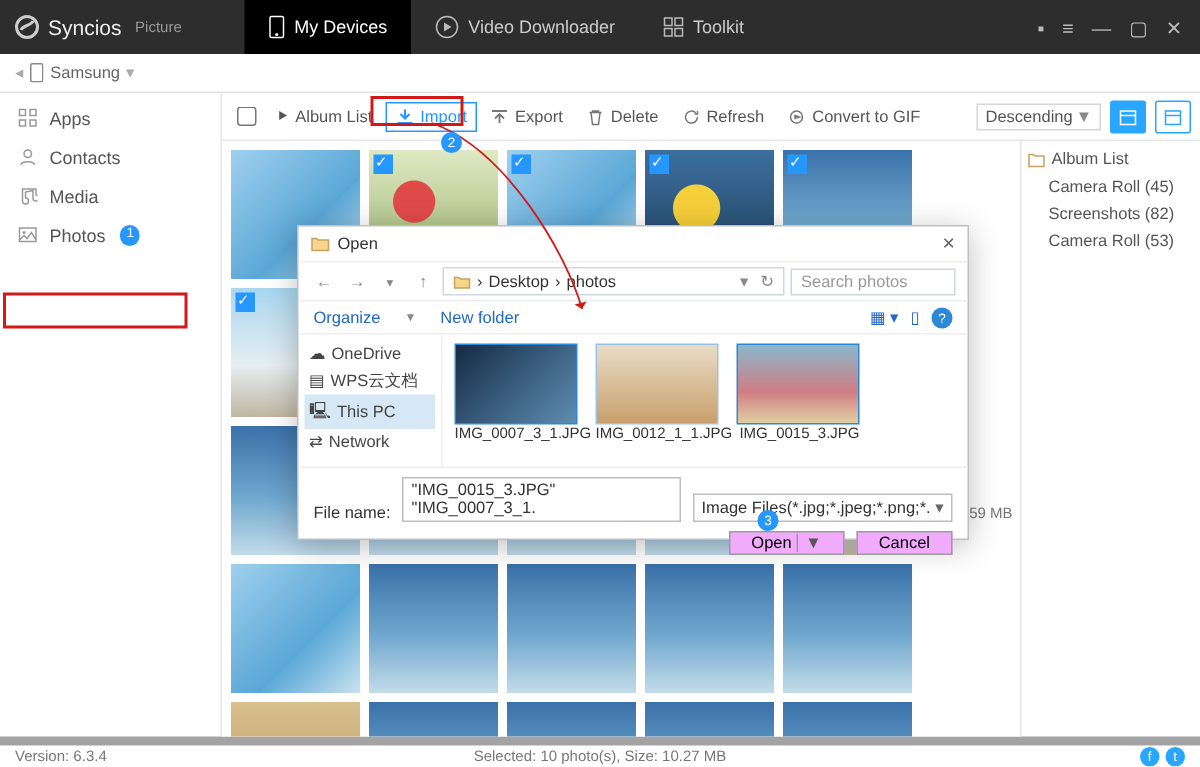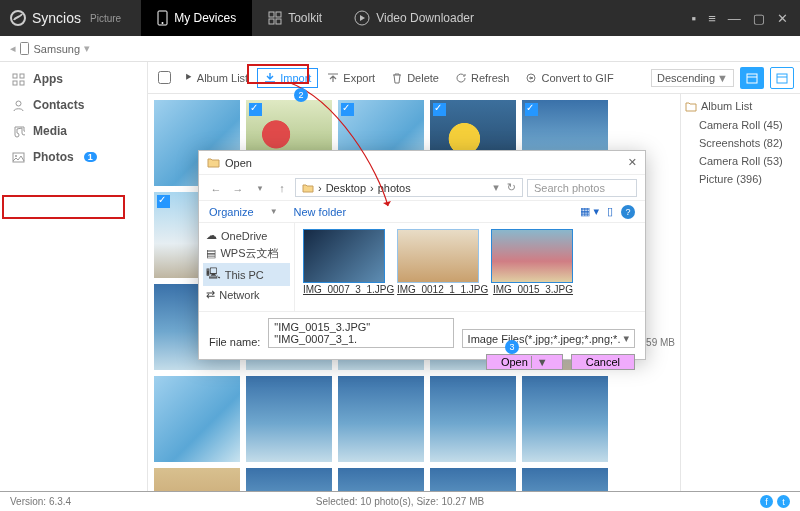--- a/index.html
+++ b/index.html
@@ -1,50 +1,50 @@
 <!DOCTYPE html>
 <html><head>
 <meta charset="utf-8">
 <style>
   * { box-sizing: border-box; margin: 0; padding: 0; font-family: "Segoe UI", Arial, sans-serif; }
   body { width: 800px; height: 511px; background: #fff; overflow: hidden; position: relative; }
   .titlebar { height: 36px; background: #2d2d2d; color: #ccc; display: flex; align-items: center; }
   .logo { display: flex; align-items: center; gap: 6px; margin-left: 10px; font-size: 14px; color: #eee; }
   .logo .sub { font-size: 10px; color: #999; margin-left: 3px; }
-  .topnav { display: flex; margin-left: 20px; gap: 0; }
+  .topnav { display: flex; margin-left: 42px; gap: 0; }
   .topnav .item { display: flex; align-items: center; gap: 6px; padding: 0 16px; height: 36px; font-size: 12px; color: #ccc; cursor: pointer; }
   .topnav .item.active { background: #000; color: #fff; }
   .wincontrols { margin-left: auto; display: flex; gap: 12px; margin-right: 12px; color: #bbb; font-size: 13px; }
   .wincontrols span { cursor: pointer; }
   .crumb { height: 26px; border-bottom: 1px solid #e2e2e2; display: flex; align-items: center; font-size: 11px; color: #666; padding-left: 10px; }
   .crumb svg { margin-right: 5px; }
   .mainrow { display: flex; height: calc(100% - 36px - 26px - 20px); }
   .sidebar { width: 148px; border-right: 1px solid #e6e6e6; padding-top: 4px; }
-  .sidebar .sitem { display: flex; align-items: center; gap: 8px; font-size: 12px; color: #555; padding: 6px 12px; cursor: pointer; font-weight: bold; }
+  .sidebar .sitem { display: flex; gap: 8px; font-size: 12px; color: #555; padding: 6px 12px; cursor: pointer; }
   .sidebar .sitem .badge { background: #2597ff; color: #fff; border-radius: 8px; font-size: 9px; padding: 0 4px; margin-left: 2px;}
   .content { flex: 1; display: flex; flex-direction: column; min-width: 0; position: relative; }
   .toolbar { height: 32px; border-bottom: 1px solid #e6e6e6; display: flex; align-items: center; gap: 2px; font-size: 11px; color: #555; padding: 0 6px; }
   .toolbar .btn { display: flex; align-items: center; gap: 4px; padding: 3px 6px; cursor: pointer; border: 1px solid transparent; }
   .toolbar .import { color: #2597ff; border: 1px solid #2597ff; }
   .toolbar .right { margin-left: auto; display: flex; align-items: center; gap: 6px;}
   .toolbar .sortbox { border: 1px solid #d6d6d6; padding: 2px 5px; font-size: 11px; display: flex; align-items: center; gap: 2px;}
   .toolbar .viewbtn { background:#29a6ff; color:#fff; width:24px; height:22px; display:flex; align-items:center; justify-content:center; border-radius:2px; }
   .grid { flex: 1; overflow: hidden; padding: 6px; display: flex; flex-wrap: wrap; gap: 6px; align-content: flex-start; background:#fff;}
   .thumb { width: 86px; height: 86px; background: linear-gradient(135deg,#9fd0ee,#5aa7d6 60%,#c9e3ef); position: relative; }
   .thumb .chk { position:absolute; top:3px; left:3px; width:13px; height:13px; background:#2597ff; }
   .thumb .chk::after { content:"✓"; color:#fff; font-size:10px; position:absolute; top:-1px; left:1px;}
   .thumb.flower { background: radial-gradient(circle at 35% 40%, #e04a4a 0 18%, transparent 19%), linear-gradient(#dfe9c3,#96b06a); }
   .thumb.city { background: linear-gradient(#a9d6ef,#e6eef2 60%, #bfb6a1); }
   .thumb.toy { background: radial-gradient(circle at 40% 45%, #f5cf3a 0 22%, transparent 23%), linear-gradient(#3c6f9c,#1f3e5c); }
   .thumb.sky { background: linear-gradient(#3a71a9,#6fa7ce 55%,#c3dce9); }
   .thumb.sand { background: linear-gradient(#d8c08f,#b98e57); }
   .rightpane { width: 120px; border-left: 1px solid #e6e6e6; padding: 6px 4px; font-size: 11px; color:#555;}
   .rightpane .head { display:flex; align-items:center; gap:4px; margin-bottom:4px;}
   .rightpane .alb { padding: 3px 0 3px 14px; cursor:pointer; color:#555;}
-  .statusbar { height: 20px; border-top: 1px solid #a3a3a3; font-size: 10px; color:#777; display:flex; align-items:center; padding: 0 10px;}
+  .statusbar { height: 20px; border-top: 6px solid #a3a3a3; font-size: 10px; color:#777; display:flex; align-items:center; padding: 0 10px;}
   .statusbar .center { position:absolute; left:50%; transform:translateX(-50%);}
   .statusbar .social { margin-left:auto; display:flex; gap:4px;}
   .statusbar .social span{ width:13px; height:13px; background:#29a6ff; border-radius:50%; color:#fff; font-size:9px; display:flex; align-items:center; justify-content:center;}
   .redbox { border: 2px solid #d11919; position: absolute; pointer-events:none; }
   .callout { width:14px; height:14px; background:#2597ff; color:#fff; border-radius:50%; font-size:9px; display:flex; align-items:center; justify-content:center; position:absolute; z-index:60;}
   .arrow { position:absolute; z-index:59; }
   
   .dialog { position:absolute; left:198px; top:150px; width:448px; height:210px; background:#fff; border:1px solid #bfbfbf; z-index:50; font-size:11px; color:#333; box-shadow: 0 4px 20px rgba(0,0,0,.25);}
   .dialog .titlerow { height:24px; display:flex; align-items:center; padding:0 8px; border-bottom:1px solid #eee;}
   .dialog .titlerow .x { margin-left:auto; cursor:pointer; color:#666;}
@@ -55,21 +55,21 @@
   .dialog .orgrow { height:22px; display:flex; align-items:center; gap:16px; padding:0 10px; color:#2067c7; border-bottom:1px solid #eee;}
   .dialog .orgrow .row-right { margin-left:auto; display:flex; gap:8px; color:#2067c7;}
   .dialog .body { display:flex; height:88px;}
   .dialog .tree { width:96px; border-right:1px solid #eee; padding:4px;}
   .dialog .tree .titem{ display:flex; align-items:center; gap:4px; padding:2px 3px; font-size:11px; color:#444;}
   .dialog .tree .titem.sel { background:#d6e7f6;}
   .dialog .files { flex:1; display:flex; gap:10px; padding:6px 8px 0 8px;}
   .dialog .file { width:84px; text-align:center;}
   .dialog .file .th { width:82px; height:54px; border:1px solid #97c4ea; background:linear-gradient(135deg,#20406d,#7da4c2);}
   .dialog .file.sel .th { border:1px solid #2b89d8; background:linear-gradient(135deg,#152a45,#5e8db3);}
-  .dialog .file .nm { font-size:10px; color:#333; line-height:1.1; margin-top:1px;text-decoration:underline;}
+  .dialog .file .nm { font-size:10px; color:#333; line-height:1.1; margin-top:1px;}
   .dialog .file .th.fl { background:linear-gradient(#e8dcc6,#c9a06d); }
   .dialog .file .th.tw { background:linear-gradient(#8ab7cc,#d07d84 60%,#e0cfa3); }
   .dialog .footer { border-top:1px solid #eee; padding:6px 10px; display:flex; align-items:flex-end; gap:8px;}
   .dialog .footer .inp { border:1px solid #bdbdbd; flex:1; padding:2px 5px; font-size:11px;}
   .dialog .footer .filt { border:1px solid #bdbdbd; padding:2px 5px; font-size:11px; display:flex; align-items:center; gap:3px;}
   .dialog .buttons { display:flex; gap:8px; justify-content:flex-end; padding:0 10px 8px 0;}
   .dialog .buttons button { font-size:11px; padding:1px 14px; border:1px solid #9c9c9c; background:#f0abfc; cursor:pointer;}
   svg { display:block; }
 </style>
 </head>
@@ -86,34 +86,34 @@
   </div>
   <div class="topnav">
     <div class="item active">
       <svg width="11" height="16" viewBox="0 0 11 16">
           <rect x="1" y="1" width="9" height="14" rx="1" fill="none" stroke="#fff"></rect>
           <circle cx="5.5" cy="13" r="1" fill="#fff"></circle>
         </svg>
       <span>My Devices</span>
     </div>
     <div class="item">
+      <svg width="16" height="16" viewBox="0 0 16 16">
+          <circle cx="8" cy="8" r="7" fill="none" stroke="#bbb"></circle>
+          <path d="M6 5l5 3-5 3z" fill="#bbb"></path>
+        </svg>
+      <span>Video Downloader</span>
+    </div>
+    <div class="item">
       <svg width="14" height="14" viewBox="0 0 14 14">
           <rect x="1" y="1" width="5" height="5" fill="none" stroke="#bbb"></rect>
           <rect x="8" y="1" width="5" height="5" fill="none" stroke="#bbb"></rect>
           <rect x="1" y="8" width="5" height="5" fill="none" stroke="#bbb"></rect>
           <rect x="8" y="8" width="5" height="5" fill="none" stroke="#bbb"></rect>
         </svg>
       <span>Toolkit</span>
-    </div>
-    <div class="item">
-      <svg width="16" height="16" viewBox="0 0 16 16">
-          <circle cx="8" cy="8" r="7" fill="none" stroke="#bbb"></circle>
-          <path d="M6 5l5 3-5 3z" fill="#bbb"></path>
-        </svg>
-      <span>Video Downloader</span>
     </div>
   </div>
   <div class="wincontrols">
     <span>▪</span>
     <span>≡</span>
     <span>—</span>
     <span>▢</span>
     <span>✕</span>
   </div>
 </div>
@@ -270,21 +270,20 @@
       <div class="rightpane">
         <div class="head">
           <svg width="12" height="11" viewBox="0 0 12 11">
               <path d="M1 2h3l1 1h6v7H1z" fill="none" stroke="#c9a05e"></path>
             </svg>
           <span>Album List</span>
         </div>
         <div class="alb"><span>Camera Roll (45)</span></div>
         <div class="alb"><span>Screenshots (82)</span></div>
         <div class="alb"><span>Camera Roll (53)</span></div>
-        <div class="alb"><span>Picture (396)</span></div>
         <div style="position:absolute; right:125px; top:275px; font-size:10px; color:#777">59 MB</div>
       </div>
     </div>
   </div>
 </div>
 
 <div class="statusbar">
   <span>Version: 6.3.4</span>
   <span class="center">Selected: 10 photo(s), Size: 10.27 MB</span>
   <div class="social">

